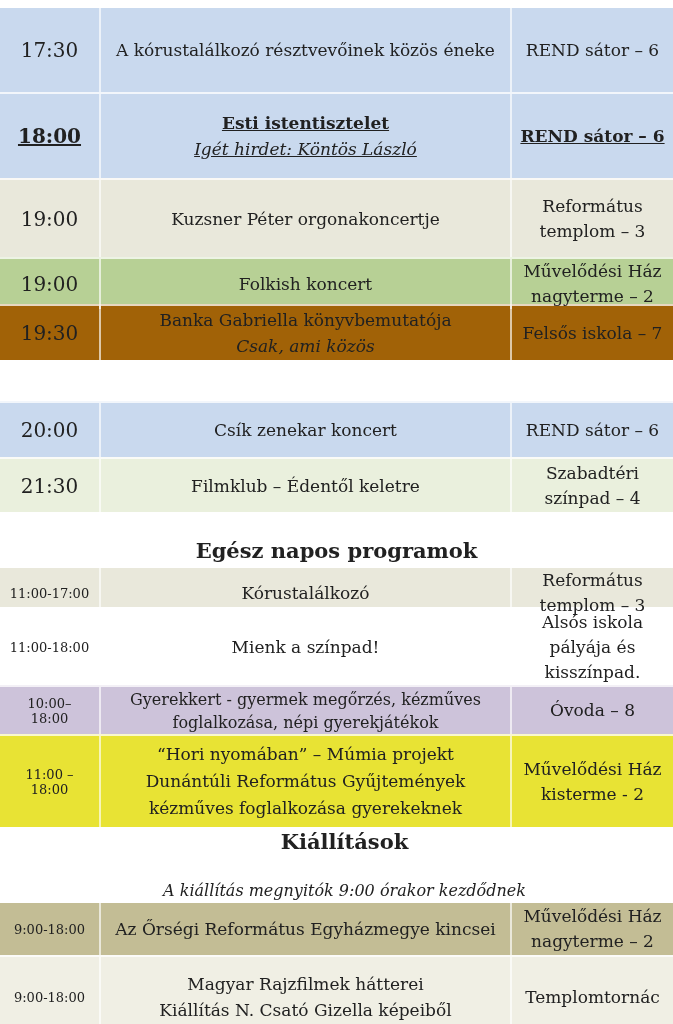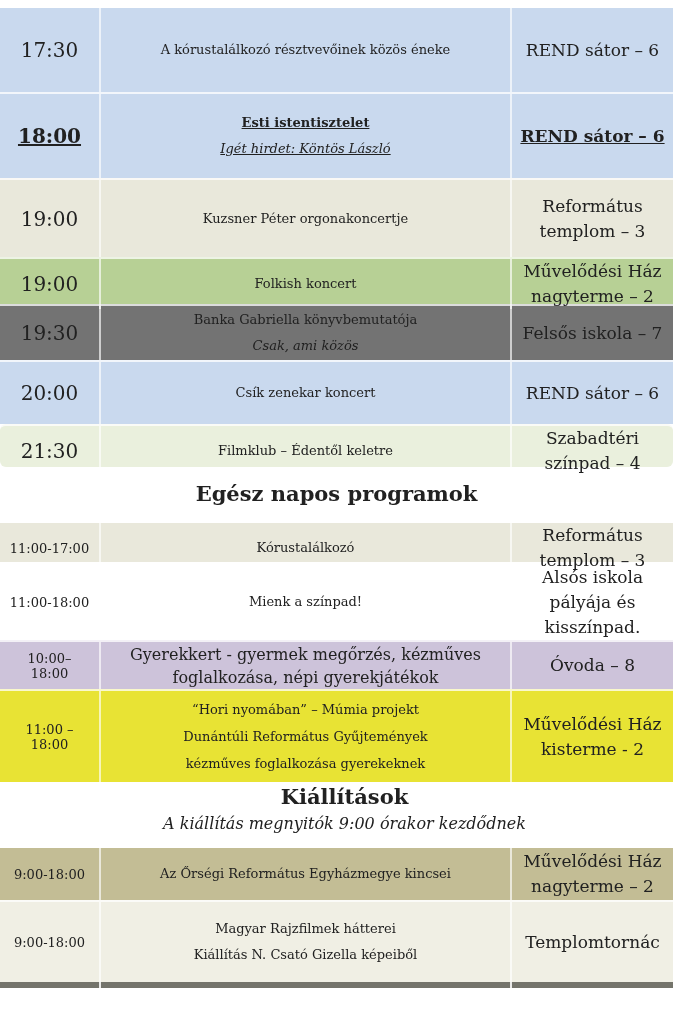--- a/index.html
+++ b/index.html
@@ -15,48 +15,48 @@
     grid-template-columns:101px 411px 161px;
     box-sizing:border-box;
   }
   .row.bt{border-top:2px solid rgba(255,255,255,0.75);}
   .cell{
     display:flex;flex-direction:column;justify-content:center;align-items:center;
     text-align:center;box-sizing:border-box;padding:0 8px;
   }
   .cell.time{font-size:20px;}
   .cell.time.small{font-size:13px;letter-spacing:0;}
-  .cell.event{font-size:13px;line-height:26px;}
+  .cell.event{font-size:17px;line-height:26px;}
   .cell.loc{font-size:17px;line-height:25px;}
   .cell:nth-child(1),.cell:nth-child(2){border-right:2px solid rgba(255,255,255,0.65);}
   .line{display:block;}
   .bold{font-weight:bold;}
   .italic{font-style:italic;}
   
   .r0{height:84px;}
   .r1{height:86px;}
   .r2{height:79px;}
   .r3{height:47px;}
   .r4{height:56px;}
-  .r5{height:64px;}
-  .r6{height:43px;border-radius:6px;}
+  .r5{height:56px;margin-top:41px;}
+  .r6{height:55px;}
   .r7{height:39px;}
   .r8{height:78px;}
   .r9{height:49px;}
   .r9 .cell.event{font-size:16px;line-height:23px;}
   .r10{height:93px;}
   .r10 .cell.event{line-height:27px;}
   .r11{height:52px;}
   .r12{height:82px;}
   .section-head{
     display:flex;flex-direction:column;justify-content:flex-end;align-items:center;
     text-align:center;background:#ffffff;
   }
-  .section-head.allday{height:56px;padding-bottom:16px;box-sizing:border-box;}
-  .section-head.exhibitions{height:66px;justify-content:flex-start;box-sizing:border-box;padding-top:2px;padding-left:16px;}
+  .section-head.allday{height:56px;padding-bottom:4px;box-sizing:border-box;}
+  .section-head.exhibitions{height:76px;justify-content:space-between;box-sizing:border-box;padding-top:2px;padding-left:16px;}
   .head-title{font-size:21px;font-weight:bold;line-height:26px;}
   .head-note{font-size:16px;font-style:italic;line-height:24px;margin-top:2px;}
   .darkbar{height:6px;}
   .darkbar .cell{padding:0;border-right-color:rgba(255,255,255,0.85);}
 </style>
 </head>
 <body>
 
 <div class="table">
 
@@ -86,21 +86,21 @@
   </div>
 
   <div class="row r3 bt" style="background-color: rgb(183, 208, 149);">
     <div class="cell time">19:00</div>
     <div class="cell event">
       <span class="line">Folkish koncert</span>
     </div>
     <div class="cell loc">Művelődési Ház nagyterme – 2</div>
   </div>
 
-  <div class="row r4 bt" style="background-color: #737373;">
+  <div class="row r4 bt" style="background-color: #a16207;">
     <div class="cell time">19:30</div>
     <div class="cell event">
       <span class="line">Banka Gabriella könyvbemutatója</span>
       <span class="line italic">Csak, ami közös</span>
     </div>
     <div class="cell loc">Felsős iskola – 7</div>
   </div>
 
   <div class="row r5 bt" style="background-color: rgb(201, 217, 238);">
     <div class="cell time">20:00</div>

